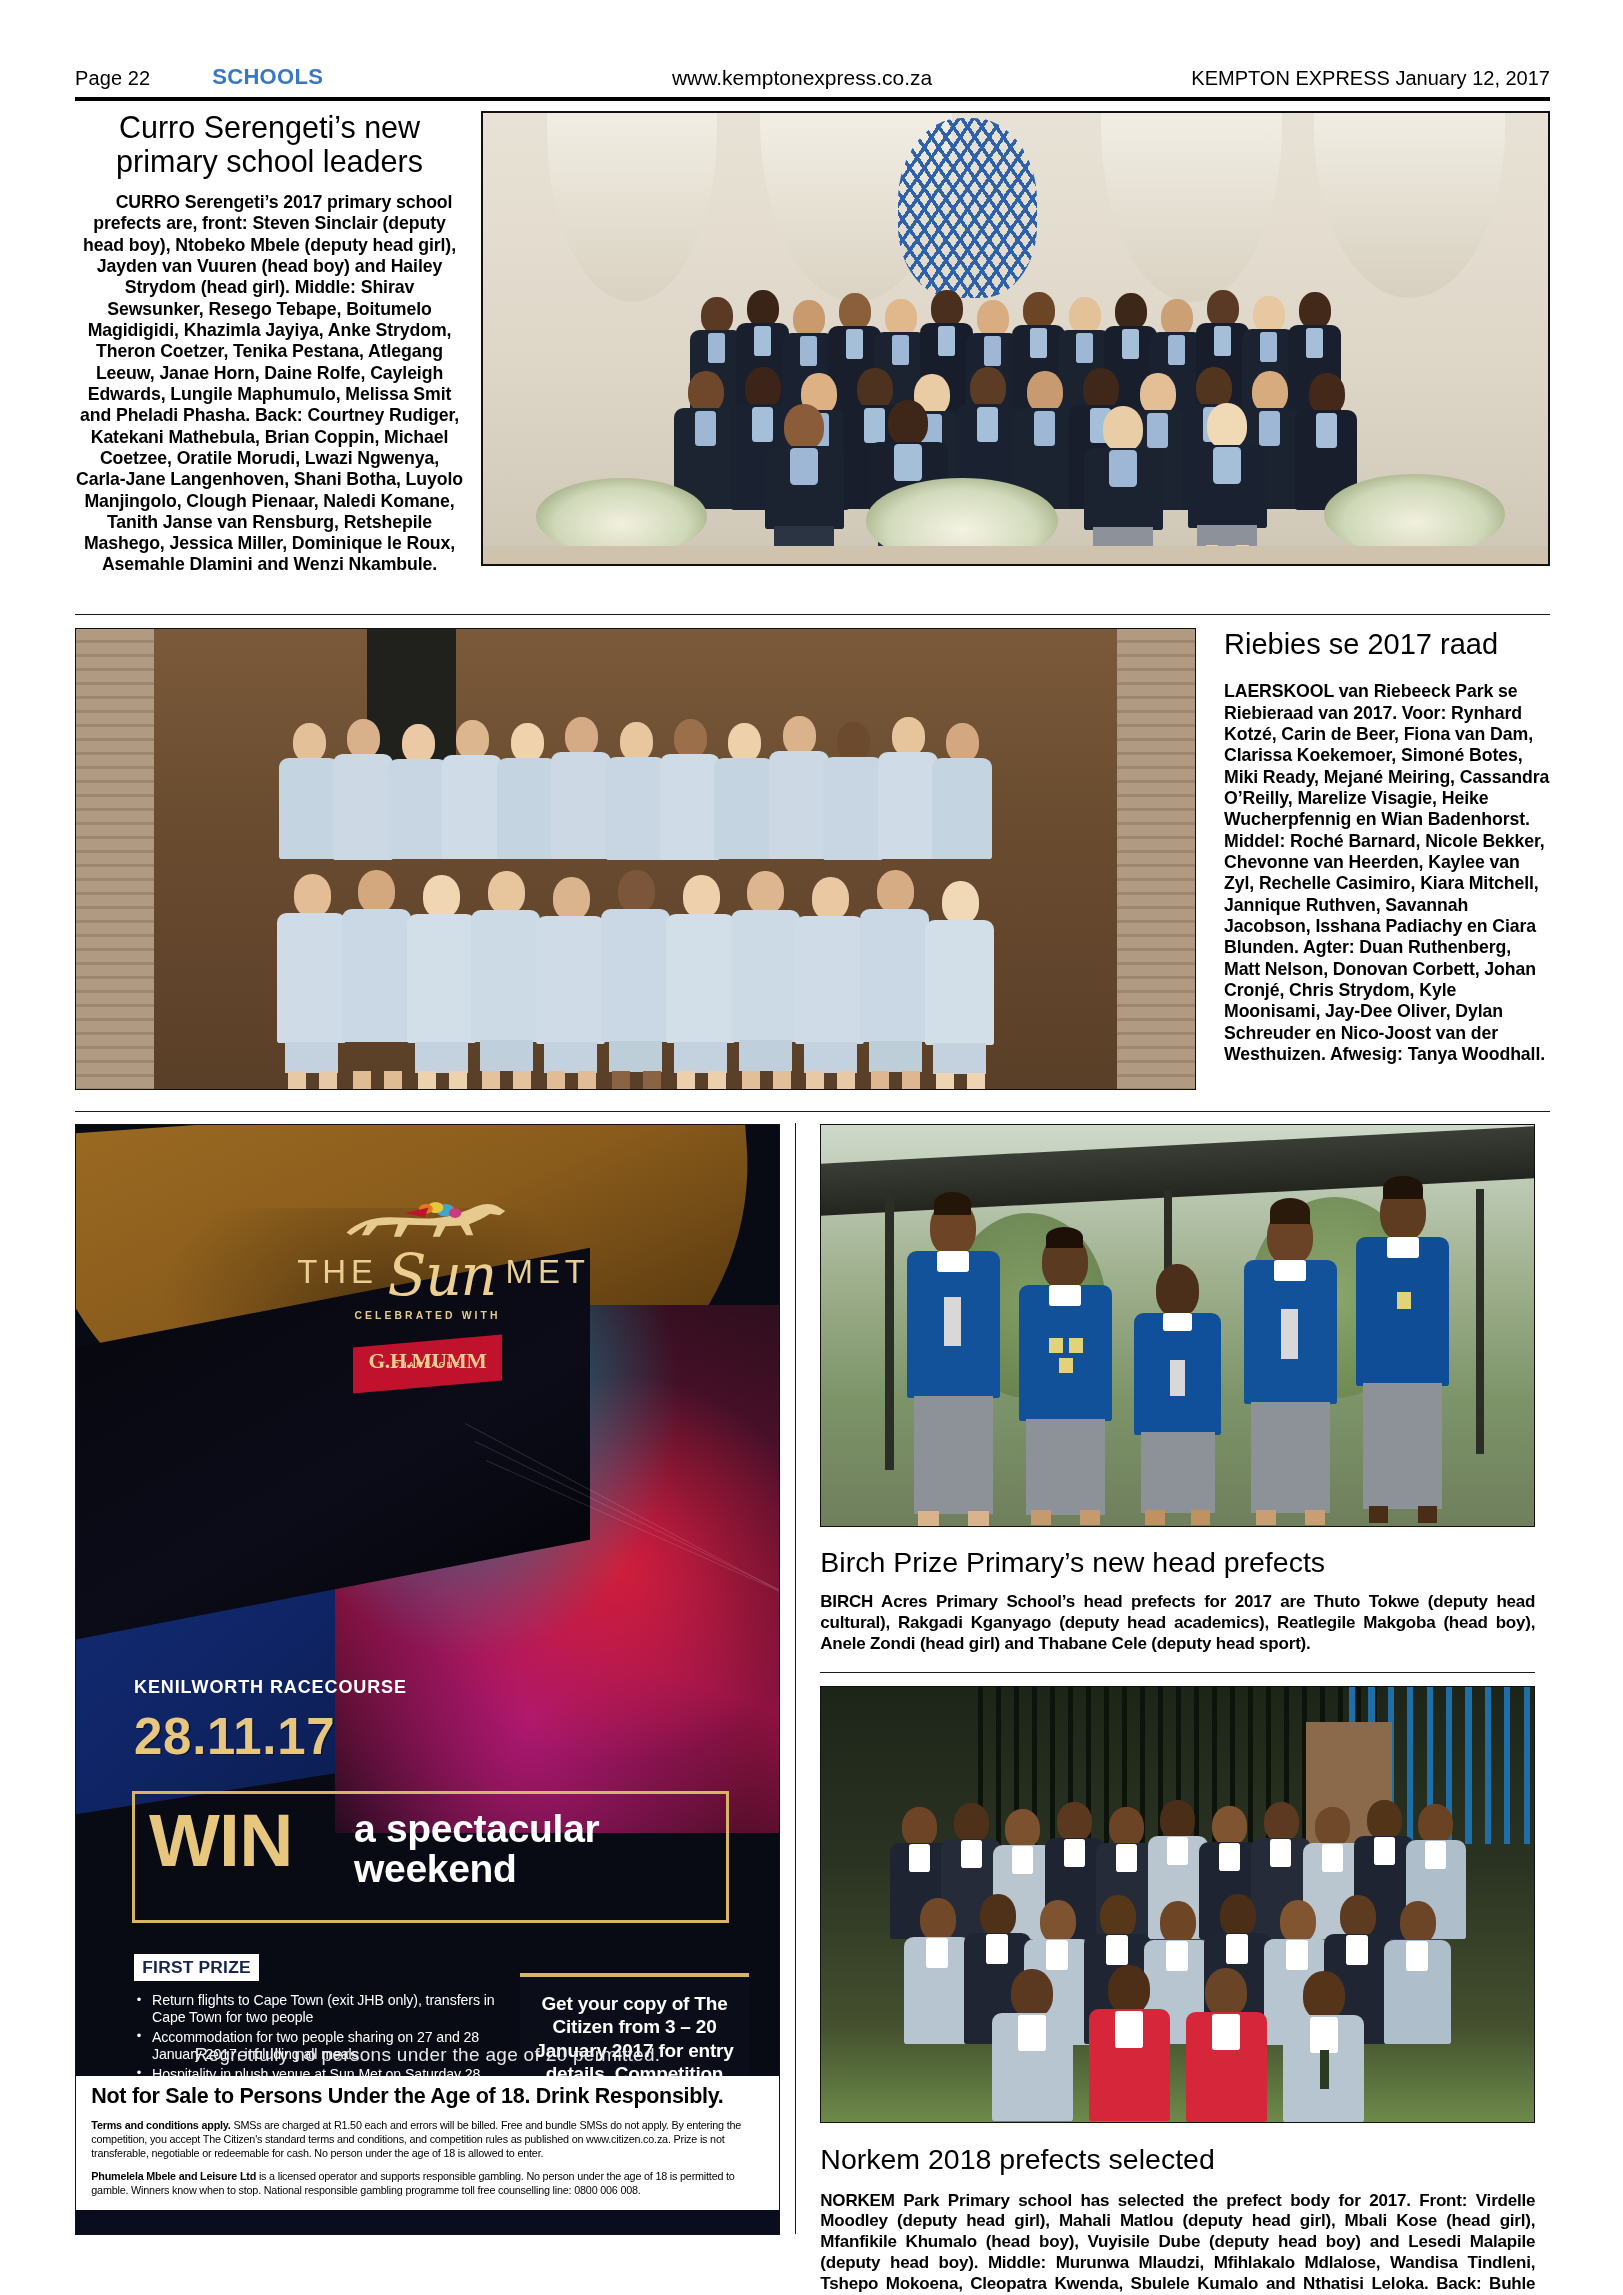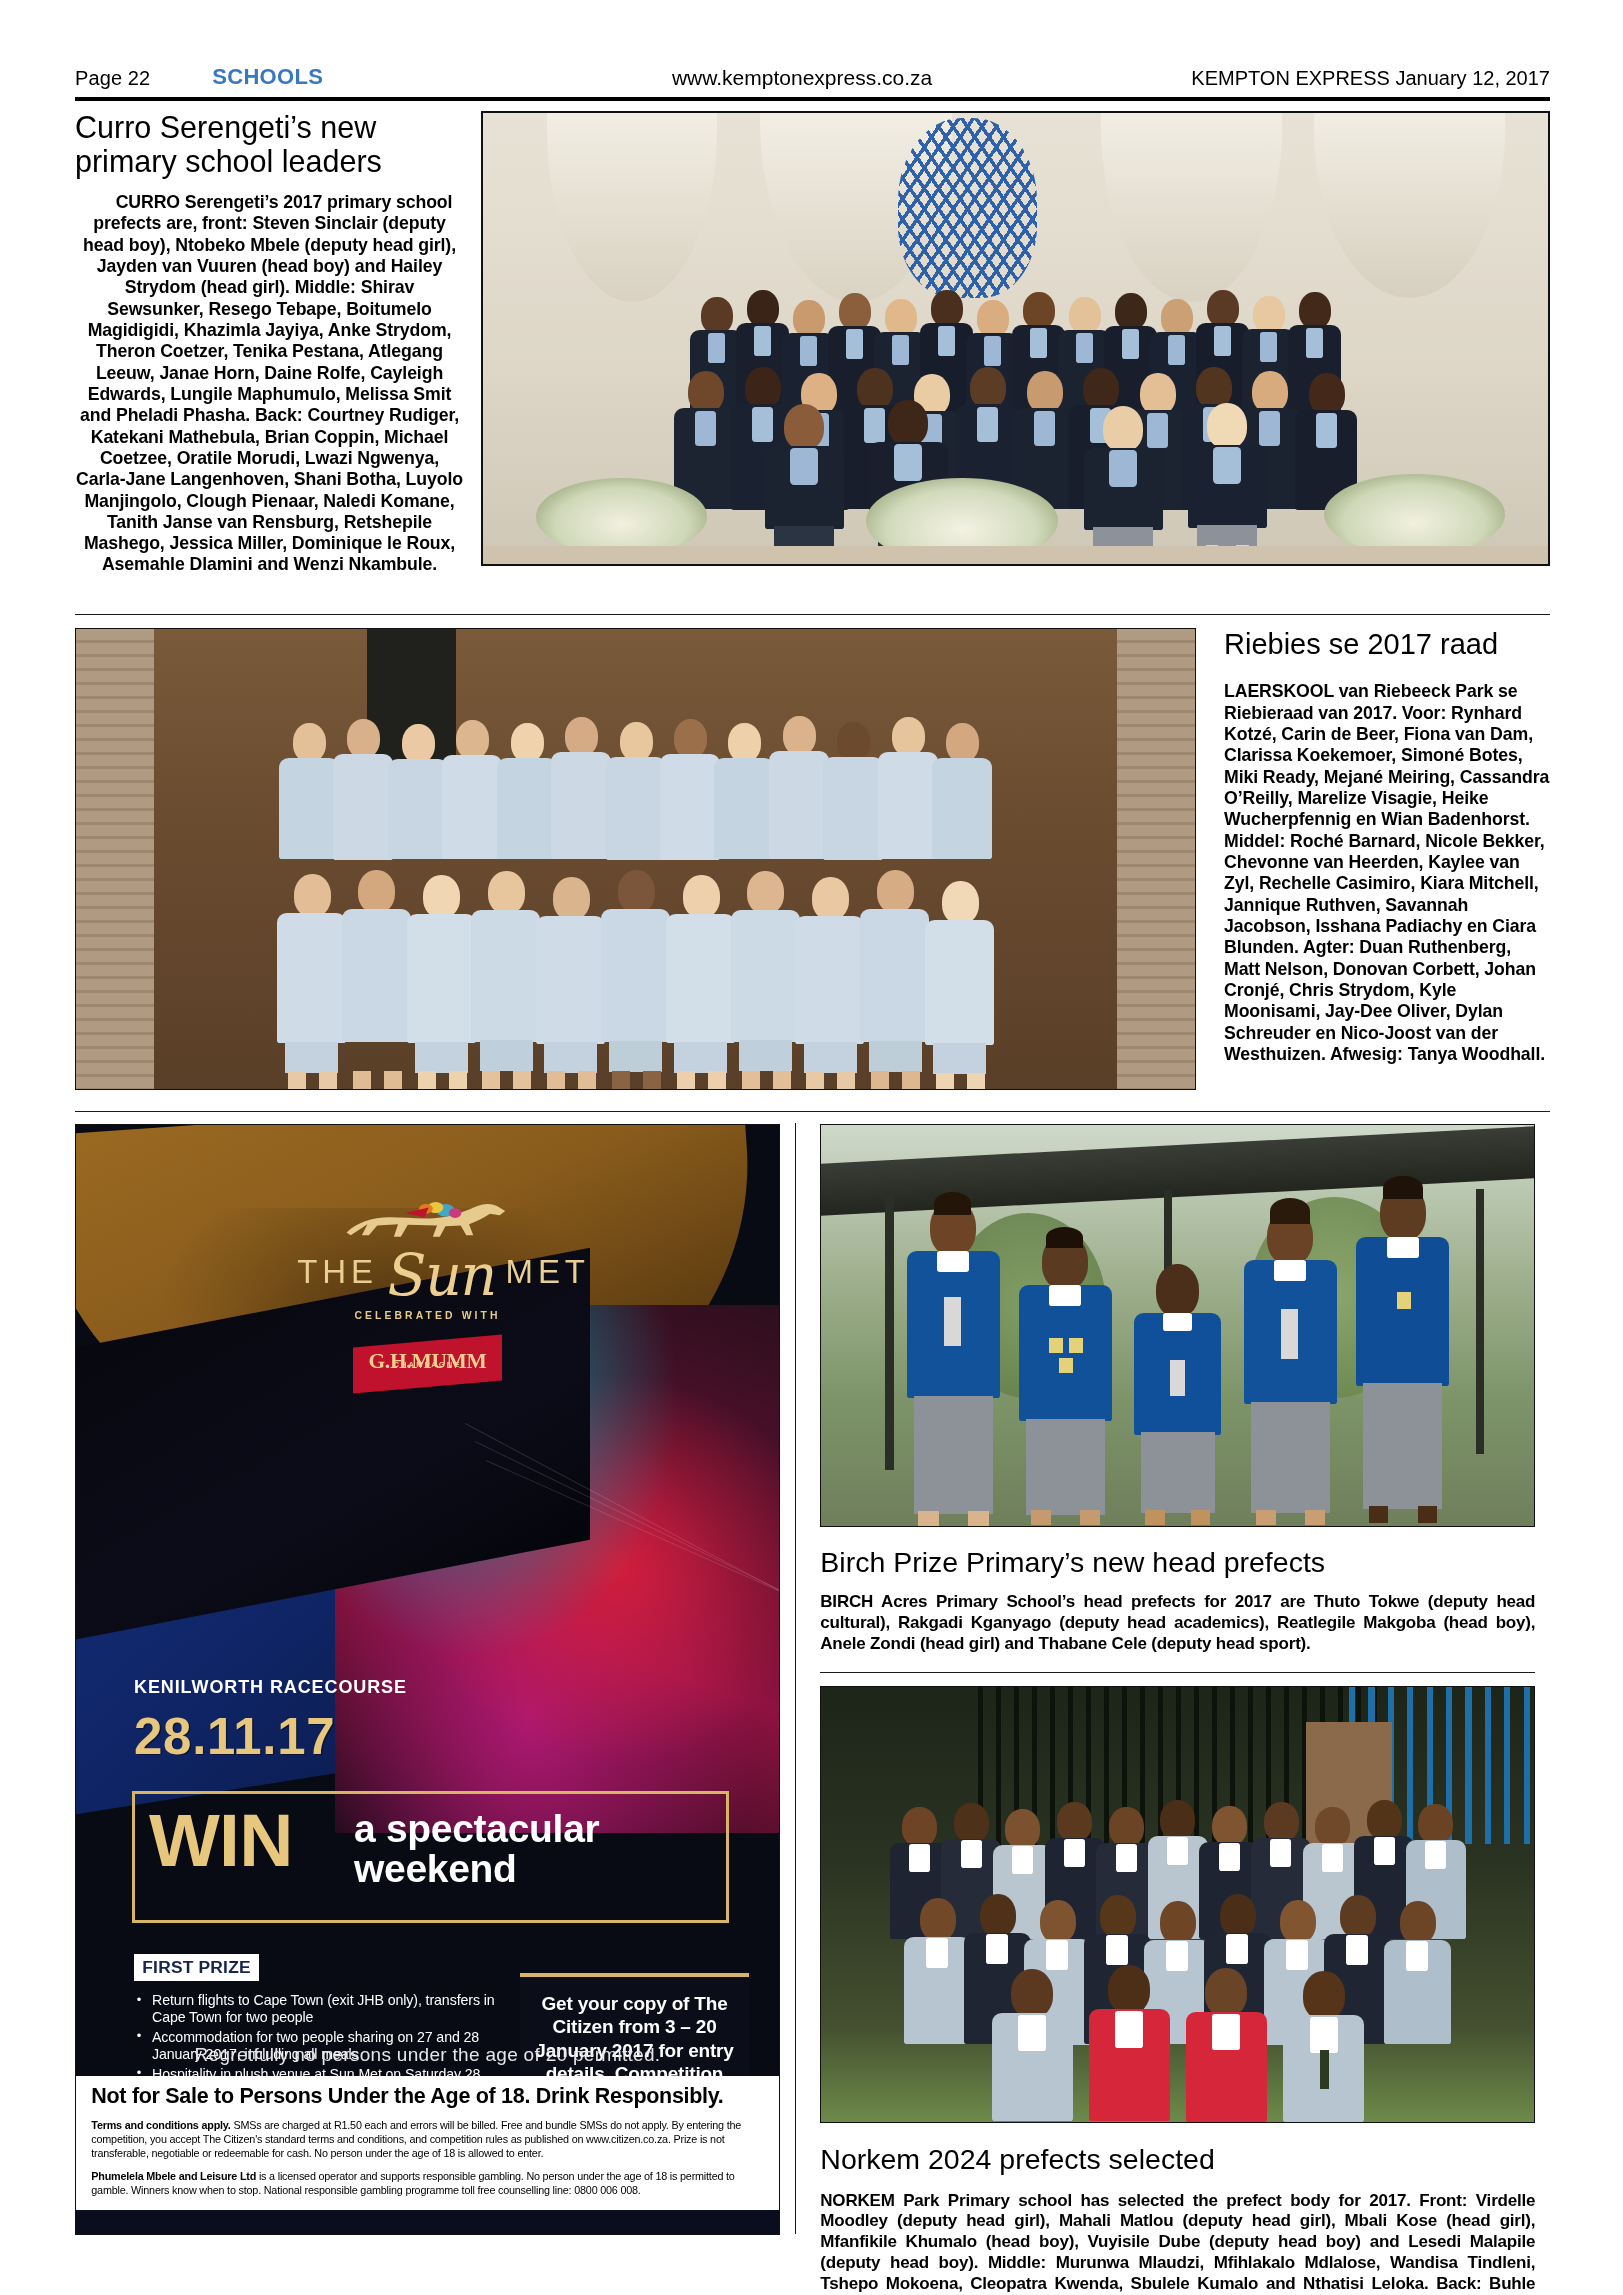--- a/index.html
+++ b/index.html
@@ -23,21 +23,21 @@
   .mh-right{position:absolute;right:0;font-size:20px;font-weight:400;white-space:nowrap;}
   .rule-thick{position:absolute;left:75px;width:1475px;height:3.5px;background:#000;}
   .rule-thin{position:absolute;height:1.4px;background:#1a1a1a;}
   .rule-v{position:absolute;width:1.4px;background:#1a1a1a;}
 
   
   #a1{position:absolute;left:75px;top:104px;width:1475px;}
   #a1-text{position:absolute;left:0;top:5.6px;width:389px;}
   .hl-serif{
     font-family:"Liberation Sans", sans-serif;
-    font-weight:400;font-size:30.5px;line-height:1.12;text-align:left;
+    font-weight:400;font-size:30.5px;line-height:1.12;text-align:center;
   }
   .body-bold{
     font-weight:700;font-size:17.7px;line-height:1.205;text-align:center;
     letter-spacing:-0.1px;
   }
   #a1-photo{
     position:absolute;left:406px;top:7px;width:1069px;height:455px;
     border:2.1px solid #111;box-sizing:border-box;overflow:hidden;
   }
 
@@ -853,19 +853,19 @@
               <span style="position:absolute;left:29px;top:46px;width:28px;height:36px;background:#fff;border-radius:2.8px;"></span>
               <span style="position:absolute;left:39px;top:79px;width:9.7px;height:39px;background:#2c3a22;"></span>
             </span>
             <span style="width:139px"></span>
           </div>
         </div>
       </div>
     </div>
 
     <div style="position:absolute;left:15.3px;top:1020px;width:715px;">
-      <div class="hl-mid">Norkem 2024 prefects selected</div>
+      <div class="hl-mid">Norkem 2018 prefects selected</div>
       <div class="body-bold-just" style="margin-top:15.3px;">NORKEM Park Primary school has selected the prefect body for 2017. Front: Virdelle Moodley (deputy head girl), Mahali Matlou (deputy head girl), Mbali Kose (head girl), Mfanfikile Khumalo (head boy), Vuyisile Dube (deputy head boy) and Lesedi Malapile (deputy head boy). Middle: Murunwa Mlaudzi, Mfihlakalo Mdlalose, Wandisa Tindleni, Tshepo Mokoena, Cleopatra Kwenda, Sbulele Kumalo and Nthatisi Leloka. Back: Buhle Dikobe, Tintswalo Makumbila, Onalerona Dikhing, Charlene Williams, Itumeleng Matlala, Itumeleng Kola and Khutso Sidibe. Absent: Chuene Molamodi.</div>
     </div>
   </div>
 
 </div>
 
 
 </body></html>

